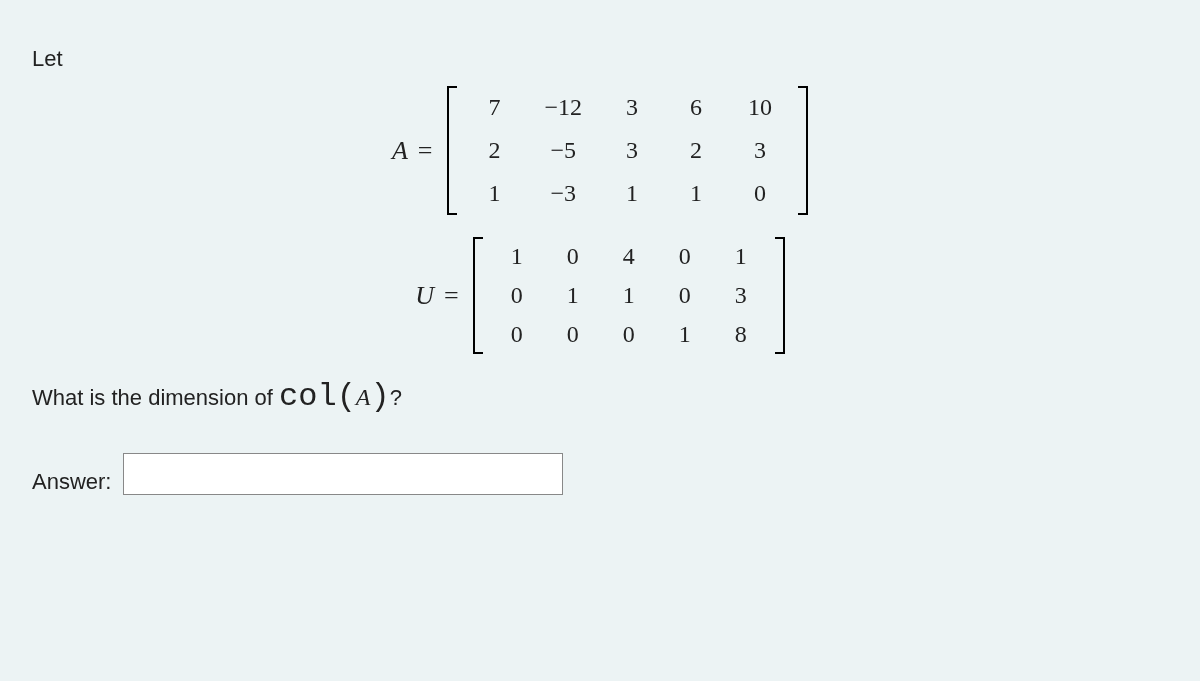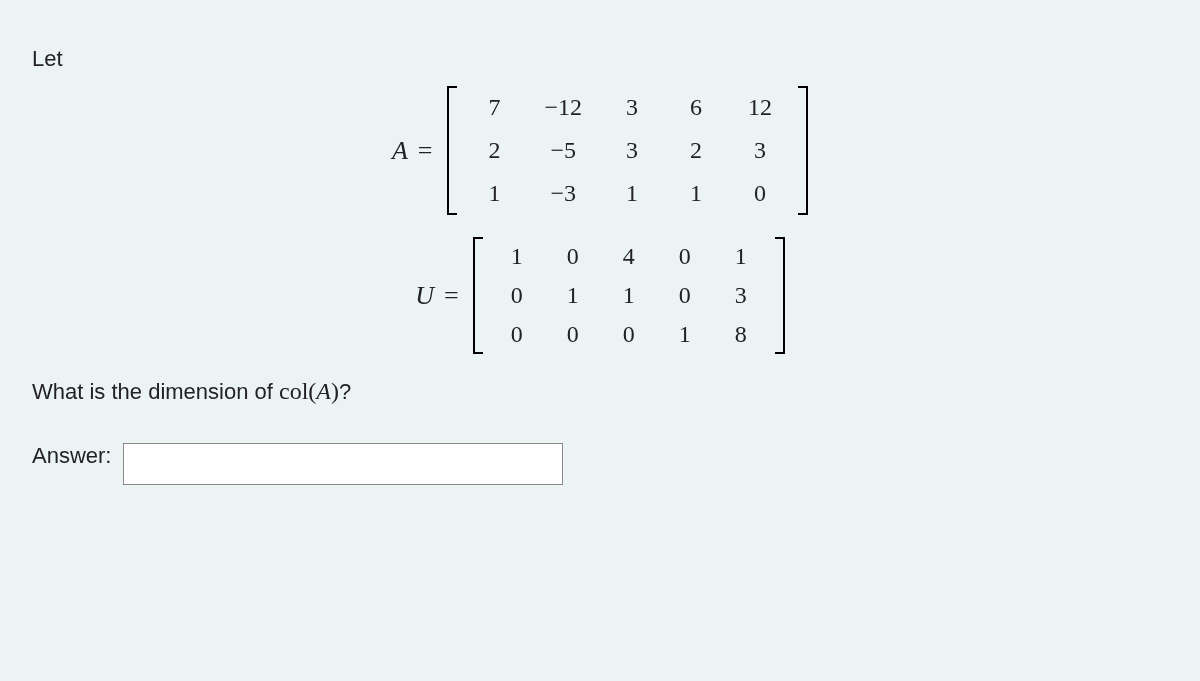--- a/index.html
+++ b/index.html
@@ -18,23 +18,23 @@
   .text-line {
     font-size: 22px;
     margin: 6px 0 14px 0;
   }
   .math-italic {
     font-family: "Times New Roman", Times, serif;
     font-style: italic;
     font-size: 24px;
   }
   .math-upright {
-    font-family: Liberation Serif, serif;
+    font-family: Liberation Mono, monospace;
     font-style: normal;
-    font-size: 24px;
+    font-size: 32px;
   }
   .eq-block {
     display: flex;
     justify-content: center;
     align-items: center;
     margin: 10px 0 22px 0;
   }
   .eq-label {
     font-family: "Times New Roman", Times, serif;
     font-style: italic;
@@ -88,21 +88,21 @@
   table.mat.wide td {
     padding: 8px 18px;
   }
   .question-line {
     font-size: 22px;
     margin-top: 24px;
     margin-bottom: 38px;
   }
   .answer-row {
     display: flex;
-    align-items: flex-start;
+    align-items: flex-end;
     font-size: 22px;
     margin-top: 26px;
   }
   .answer-label {
     margin-right: 12px;
   }
   input.answer-box {
     width: 440px;
     height: 42px;
     font-size: 20px;
@@ -127,21 +127,21 @@
       <span class="bracket left">
           <span class="bar"></span>
         </span>
       <table class="mat wide">
         <tbody>
             <tr>
           <td>7</td>
           <td>−12</td>
           <td>3</td>
           <td>6</td>
-          <td>12</td>
+          <td>10</td>
         </tr>
         <tr>
           <td>2</td>
           <td>−5</td>
           <td>3</td>
           <td>2</td>
           <td>3</td>
         </tr>
         <tr>
           <td>1</td>

